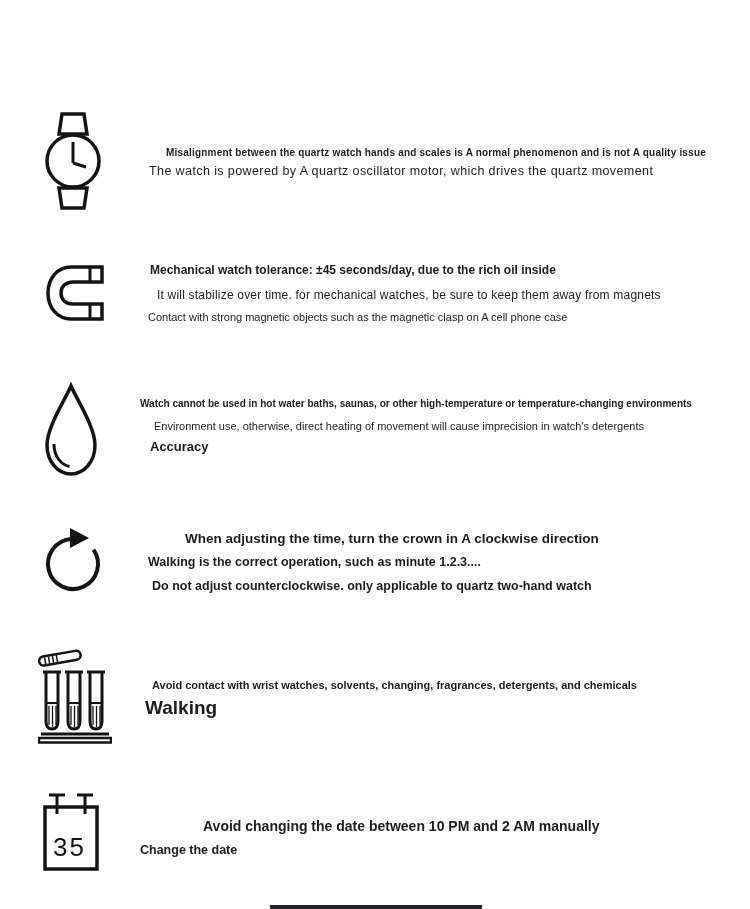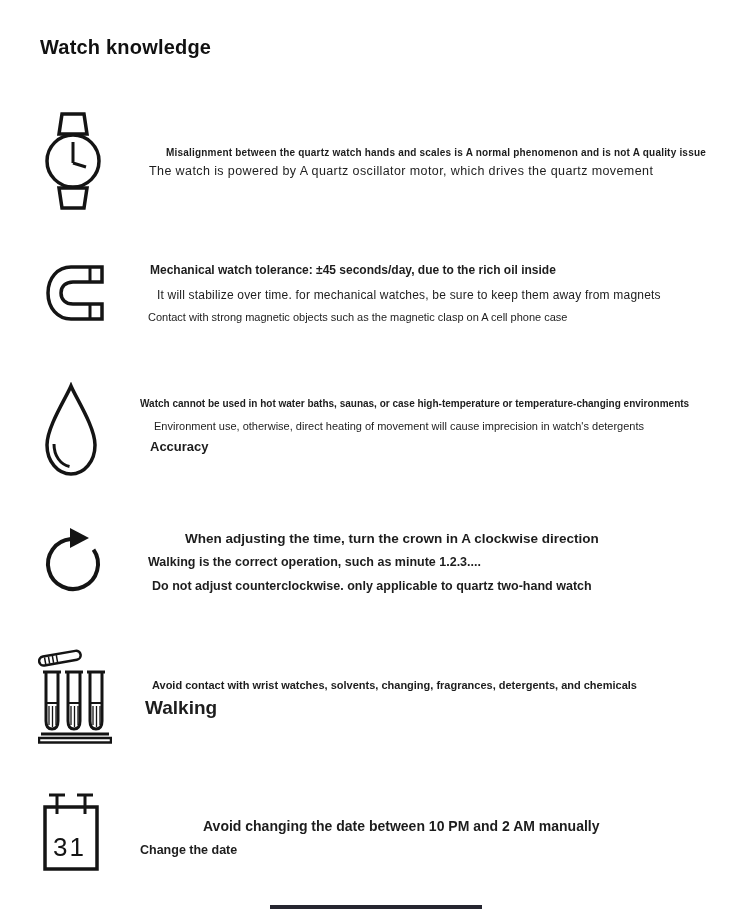--- a/index.html
+++ b/index.html
@@ -46,21 +46,20 @@
     height: 4px;
     background: #262630;
   }
   svg { display: block; }
 </style>
 </head>
 <body>
 
 <div class="page">
 
-  <h1 class="title" style="left:40px;top:36px">Watch knowledge</h1>
 
   <section>
     <div class="icon" style="left:45px;top:112px">
       <svg width="56" height="98" viewBox="0 0 56 98" fill="none" stroke="#141414">
         <path d="M17 2 H39 L42 22 H14 Z" stroke-width="3.5"></path>
         <path d="M14 76 H42 L39 96 H17 Z" stroke-width="3.5"></path>
         <circle cx="28" cy="49" r="26" stroke-width="3.5"></circle>
         <path d="M28 51 V30 M28 51 L41 55" stroke-width="3"></path>
       </svg>
     </div>
@@ -80,21 +79,21 @@
     <p class="line" style="left:148px;top:311px;font-size:11px">Contact with strong magnetic objects such as the magnetic clasp on A cell phone case</p>
   </section>
 
   <section>
     <div class="icon" style="left:42px;top:382px">
       <svg width="58" height="96" viewBox="0 0 58 96" fill="none" stroke="#141414">
         <path d="M29 4 C24 16 5 45 5 63 C5 79.5 15.7 92 29 92 C42.3 92 53 79.5 53 63 C53 45 34 16 29 4 Z" stroke-width="3.5"></path>
         <path d="M12 62 C12 74 18.5 82.5 27.5 84.5" stroke-width="3"></path>
       </svg>
     </div>
-    <p class="line b" style="left:140px;top:398px;font-size:10px">Watch cannot be used in hot water baths, saunas, or case high-temperature or temperature-changing environments</p>
+    <p class="line b" style="left:140px;top:398px;font-size:10px">Watch cannot be used in hot water baths, saunas, or other high-temperature or temperature-changing environments</p>
     <p class="line" style="left:154px;top:420px;font-size:11px">Environment use, otherwise, direct heating of movement will cause imprecision in watch's detergents</p>
     <p class="line b" style="left:150px;top:439px;font-size:13px">Accuracy</p>
   </section>
 
   <section>
     <div class="icon" style="left:42px;top:522px">
       <svg width="64" height="72" viewBox="0 0 64 72" fill="none" stroke="#141414">
         <path d="M51.5 27.7 A25 25 0 1 1 28.8 17.1" stroke-width="4"></path>
         <polygon points="28,6 47,16 28,26" fill="#141414" stroke="none"></polygon>
       </svg>
@@ -125,21 +124,21 @@
     <p class="line b" style="left:145px;top:697px;font-size:19px">Walking</p>
   </section>
 
   <section>
     <div class="icon" style="left:42px;top:792px;width:58px;height:80px">
       <svg width="58" height="80" viewBox="0 0 58 80" fill="none" stroke="#141414">
         <rect x="3" y="15" width="52" height="62" stroke-width="3.5"></rect>
         <path d="M15 3 V22 M43 3 V22" stroke-width="3"></path>
         <path d="M7 3 H23 M35 3 H51" stroke-width="3"></path>
       </svg>
-      <span class="cal-num">31</span>
+      <span class="cal-num">35</span>
     </div>
     <p class="line b" style="left:203px;top:818px;font-size:14px">Avoid changing the date between 10 PM and 2 AM manually</p>
     <p class="line b" style="left:140px;top:843px;font-size:12.5px">Change the date</p>
   </section>
 
   <div class="next-edge"></div>
 
 </div>
 
 </body></html>

